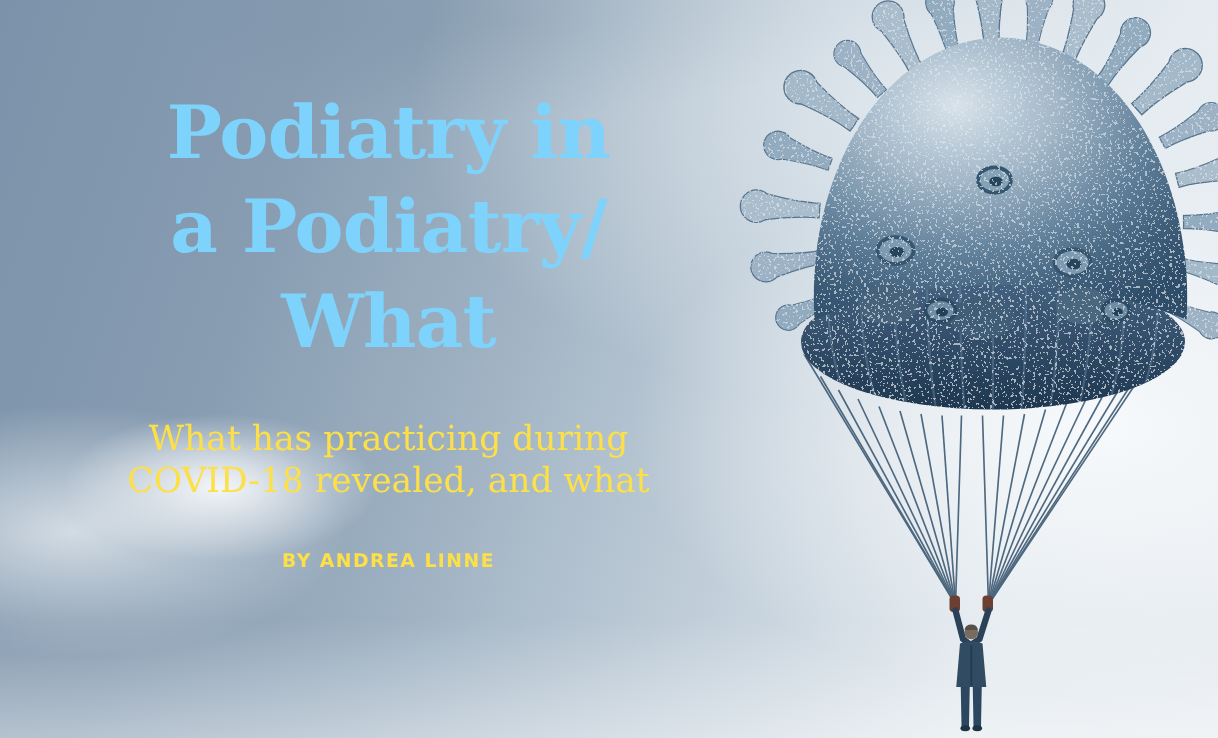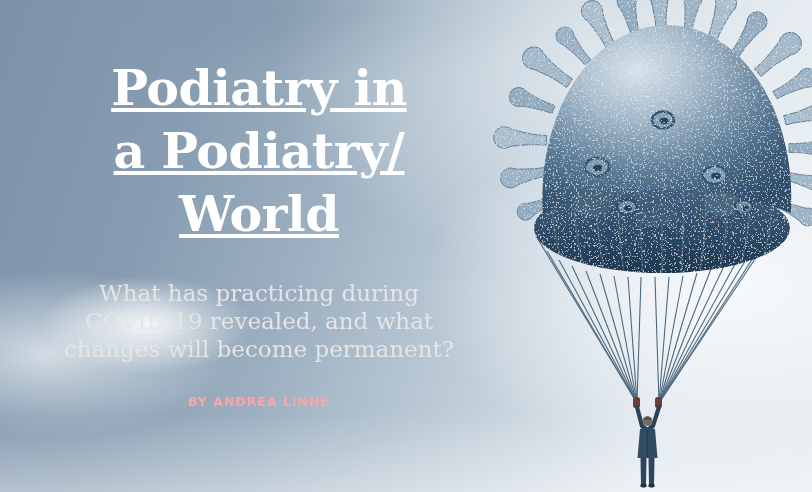--- a/index.html
+++ b/index.html
@@ -16,34 +16,33 @@
       radial-gradient(ellipse 430px 250px at 90% 58%, rgba(248,250,252,.95), rgba(248,250,252,0) 72%),
       radial-gradient(ellipse 480px 280px at 78% 14%, rgba(234,240,244,.8), rgba(234,240,244,0) 75%),
       radial-gradient(ellipse 320px 90px at 42% 3%, rgba(108,132,154,.30), rgba(108,132,154,0) 70%),
       linear-gradient(108deg, #7b92aa 0%, #879cb1 22%, #9db0c1 40%, #c2cfda 62%, #e2e9ee 82%, #e6ebf0 100%);
   }
   .content { position:absolute; left:6px; top:0; width:506px; text-align:center; }
   .title {
     margin:57px 0 0 0;
     font-family:"DejaVu Serif", serif; font-weight:bold;
     font-size:49px; line-height:63px; letter-spacing:-0.5px;
-    color:#ffffff;
-    text-decoration:underline;
+    color:#7dd3fc;
   }
   .title span { display:block; }
   .subtitle {
     margin:33px auto 0 auto; width:420px;
     font-family:"DejaVu Serif", serif; font-weight:normal;
-    font-size:23px; line-height:28px; color:#e5e5e5;
+    font-size:23px; line-height:28px; color:#fde047;
   }
   .subtitle span { display:block; }
   .byline {
     margin-top:31px;
     font-family:"DejaVu Sans", sans-serif; font-weight:bold;
-    font-size:12.5px; letter-spacing:1px; color:#fca5a5;
+    font-size:12.5px; letter-spacing:1px; color:#fde047;
   }
   .illo { position:absolute; inset:0; }
 </style>
 </head>
 <body>
 
 <div class="page">
   <div class="sky"></div>
 
   <svg class="illo" viewBox="0 0 812 492" aria-hidden="true">
@@ -171,22 +170,21 @@
       <path d="M648.5,458 L654.5,458 L654,484 L649,484 Z" fill="#2e4760"></path>
       <ellipse cx="643.5" cy="485.5" rx="3.2" ry="2" fill="#1d3346"></ellipse>
       <ellipse cx="651.5" cy="485.5" rx="3.2" ry="2" fill="#1d3346"></ellipse>
     </g>
   </svg>
 
   <div class="content">
     <h1 class="title">
       <span>Podiatry in</span>
       <span>a Podiatry/</span>
-      <span>World</span>
+      <span>What</span>
     </h1>
     <p class="subtitle">
       <span>What has practicing during</span>
-      <span>COVID-19 revealed, and what</span>
-      <span>changes will become permanent?</span>
+      <span>COVID-18 revealed, and what</span>
     </p>
     <div class="byline">BY ANDREA LINNE</div>
   </div>
 </div>
 
 </body></html>

